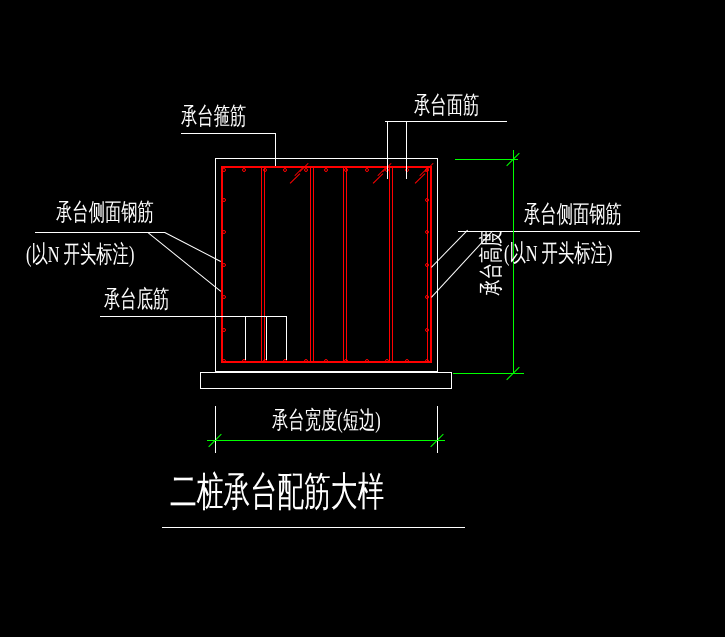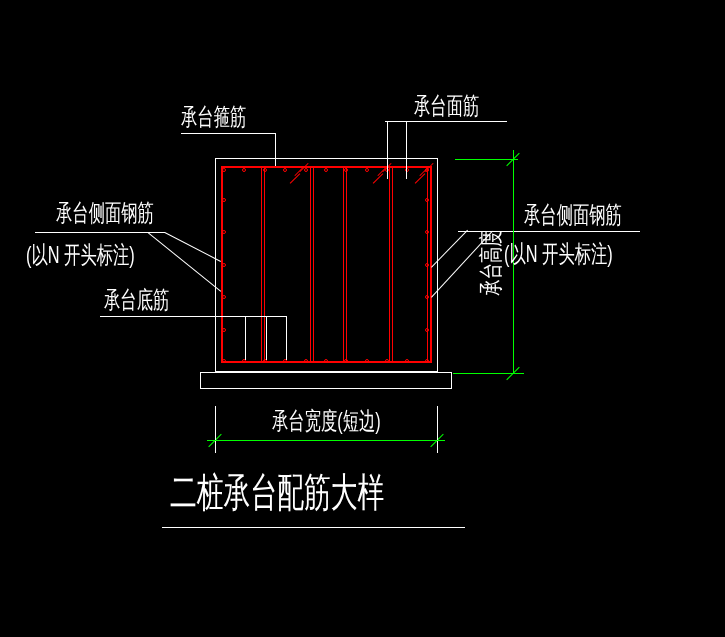--- a/index.html
+++ b/index.html
@@ -1,19 +1,19 @@
 <!DOCTYPE html>
 <html><head>
 <meta charset="utf-8">
 <style>
   html,body{margin:0;padding:0;background:#000;}
   *{box-sizing:border-box;}
   #canvas{
     position:relative;width:725px;height:637px;background:#000;overflow:hidden;
-    font-family:Liberation Sans, sans-serif;
+    font-family:Liberation Serif, serif;
   }
   .hline{position:absolute;height:1px;background:#fff;}
   .vline{position:absolute;width:1px;background:#fff;}
   .dline{position:absolute;height:1px;background:#fff;transform-origin:0 0;}
   .green{background:#00ff00;}
   .rect{position:absolute;background:transparent;}
   .rect.w{border:1px solid #fff;}
   .rect.r{border:2px solid #ff0000;}
   .dot{position:absolute;width:4px;height:4px;border:1px solid #ff0000;border-radius:50%;background:transparent;}
   .stirrup{position:absolute;width:1px;background:#ff0000;}

